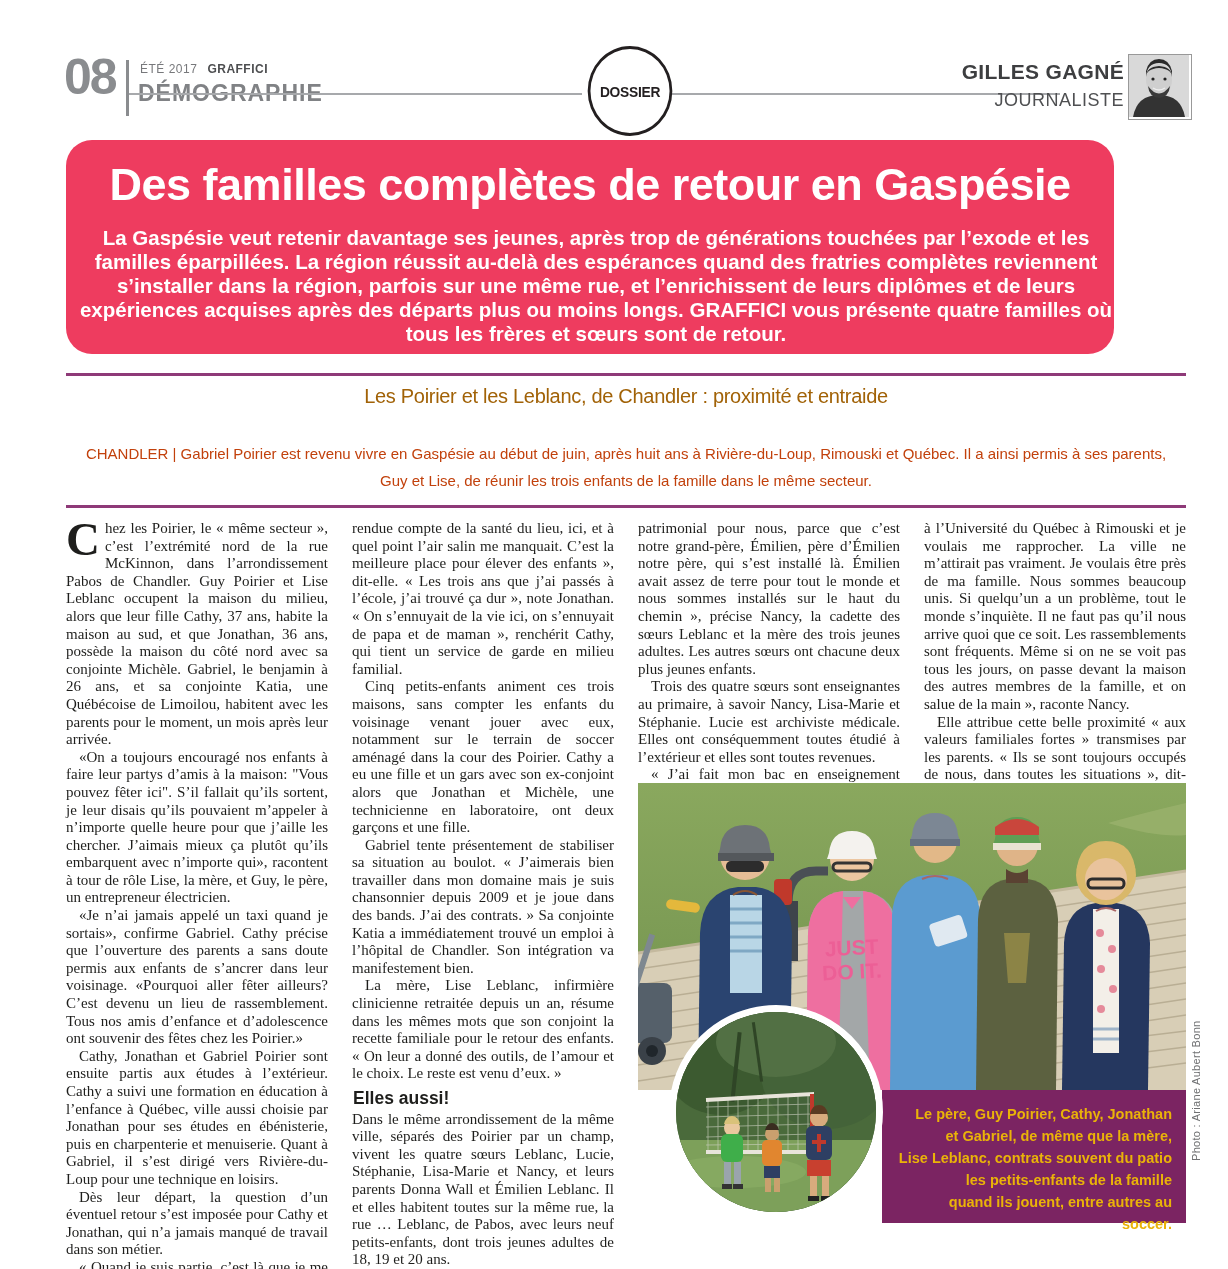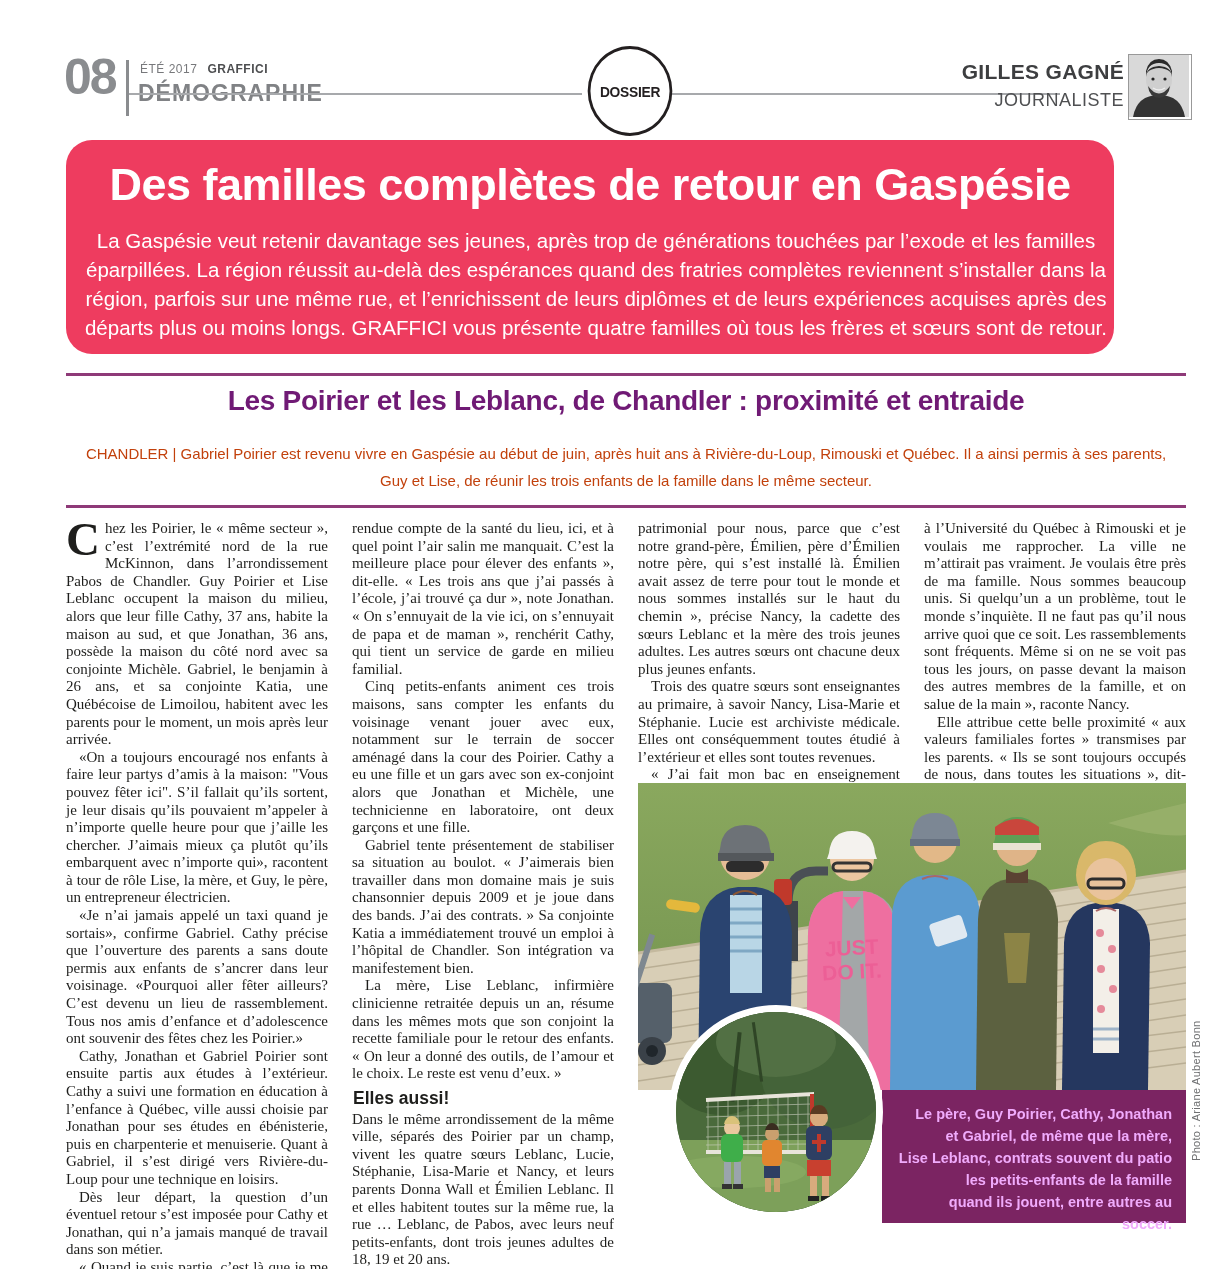--- a/index.html
+++ b/index.html
@@ -21,43 +21,43 @@
            font-size:15px;font-weight:bold;letter-spacing:-.3px;color:#231f20;z-index:2;
            transform:scaleX(.92);}
   .author{position:absolute;right:104px;top:60px;text-align:right;}
   .author .nm{font-size:21px;font-weight:bold;color:#3d3e40;letter-spacing:.3px;text-align:center;}
   .author .rl{font-size:18px;color:#4f5052;letter-spacing:.5px;margin-top:6px;}
   .headshot{position:absolute;left:1128px;top:54px;width:62px;height:64px;border:1px solid #999;}
   
   .banner{position:absolute;left:66px;top:140px;width:1048px;height:214px;background:#ee3c5f;
           border-radius:26px;color:#fff;text-align:center;}
   .banner h1{margin:20px 0 10px;font-size:45px;line-height:1.1;font-weight:bold;letter-spacing:-.5px;}
-  .banner p{margin:16px auto;width:1060px;font-size:20.5px;line-height:29px;font-weight:400;}
+  .banner p{margin:16px auto;width:1060px;font-size:20.5px;line-height:24px;font-weight:700;}
   
   .rule{position:absolute;left:66px;width:1120px;height:3px;background:#8e3a78;}
   .rule.r1{top:373px;} .rule.r2{top:505px;}
   .headline{position:absolute;left:66px;top:385px;width:1120px;text-align:center;
-            font-size:28px;font-weight:bold;color:#701a75;letter-spacing:-.3px;}
+            font-size:20px;font-weight:normal;color:#a16207;letter-spacing:-.3px;}
   .lede{position:absolute;left:80px;top:440px;width:1092px;text-align:center;color:#c2410c;
         font-size:15px;line-height:27px;}
   
   .cols{position:absolute;left:66px;top:520px;width:1120px;display:flex;gap:24px;}
   .col{width:262px;flex:none;font-family:"Liberation Serif",serif;font-size:15px;
        line-height:17.6px;text-align:justify;color:#1e1e1c;}
   .col p{margin:0;}
   .col p.ind{text-indent:13px;}
   .dc{float:left;font-size:47px;line-height:34px;padding:2px 5px 0 0;font-weight:600;
       font-family:"Liberation Serif",serif;}
   .subhead{font-family:"Liberation Sans",sans-serif;font-weight:bold;font-size:17.5px;
            margin:7px 1px 3px;text-align:left;}
   
   .photoblock{position:absolute;left:638px;top:783px;width:548px;height:486px;}
   .familyphoto{position:absolute;left:0;top:0;width:548px;height:307px;overflow:hidden;}
   .captionbox{position:absolute;left:244px;top:307px;width:304px;height:133px;background:#7b2462;
-              box-sizing:border-box;padding:13px 14px;color:#f0abfc;text-align:right;
+              box-sizing:border-box;padding:13px 14px;color:#eab308;text-align:right;
               font-size:14.5px;font-weight:bold;line-height:22px;}
   .circleinset{position:absolute;left:31px;top:222px;width:214px;height:214px;border-radius:50%;
                border:7px solid #fff;overflow:hidden;background:#4a6a3b;box-sizing:border-box;z-index:3;}
   .credit{position:absolute;left:552px;top:168px;width:14px;height:210px;
           writing-mode:vertical-rl;transform:rotate(180deg);font-size:11px;color:#6f7072;
           letter-spacing:.3px;white-space:nowrap;}
 </style>
 </head>
 <body>
 

